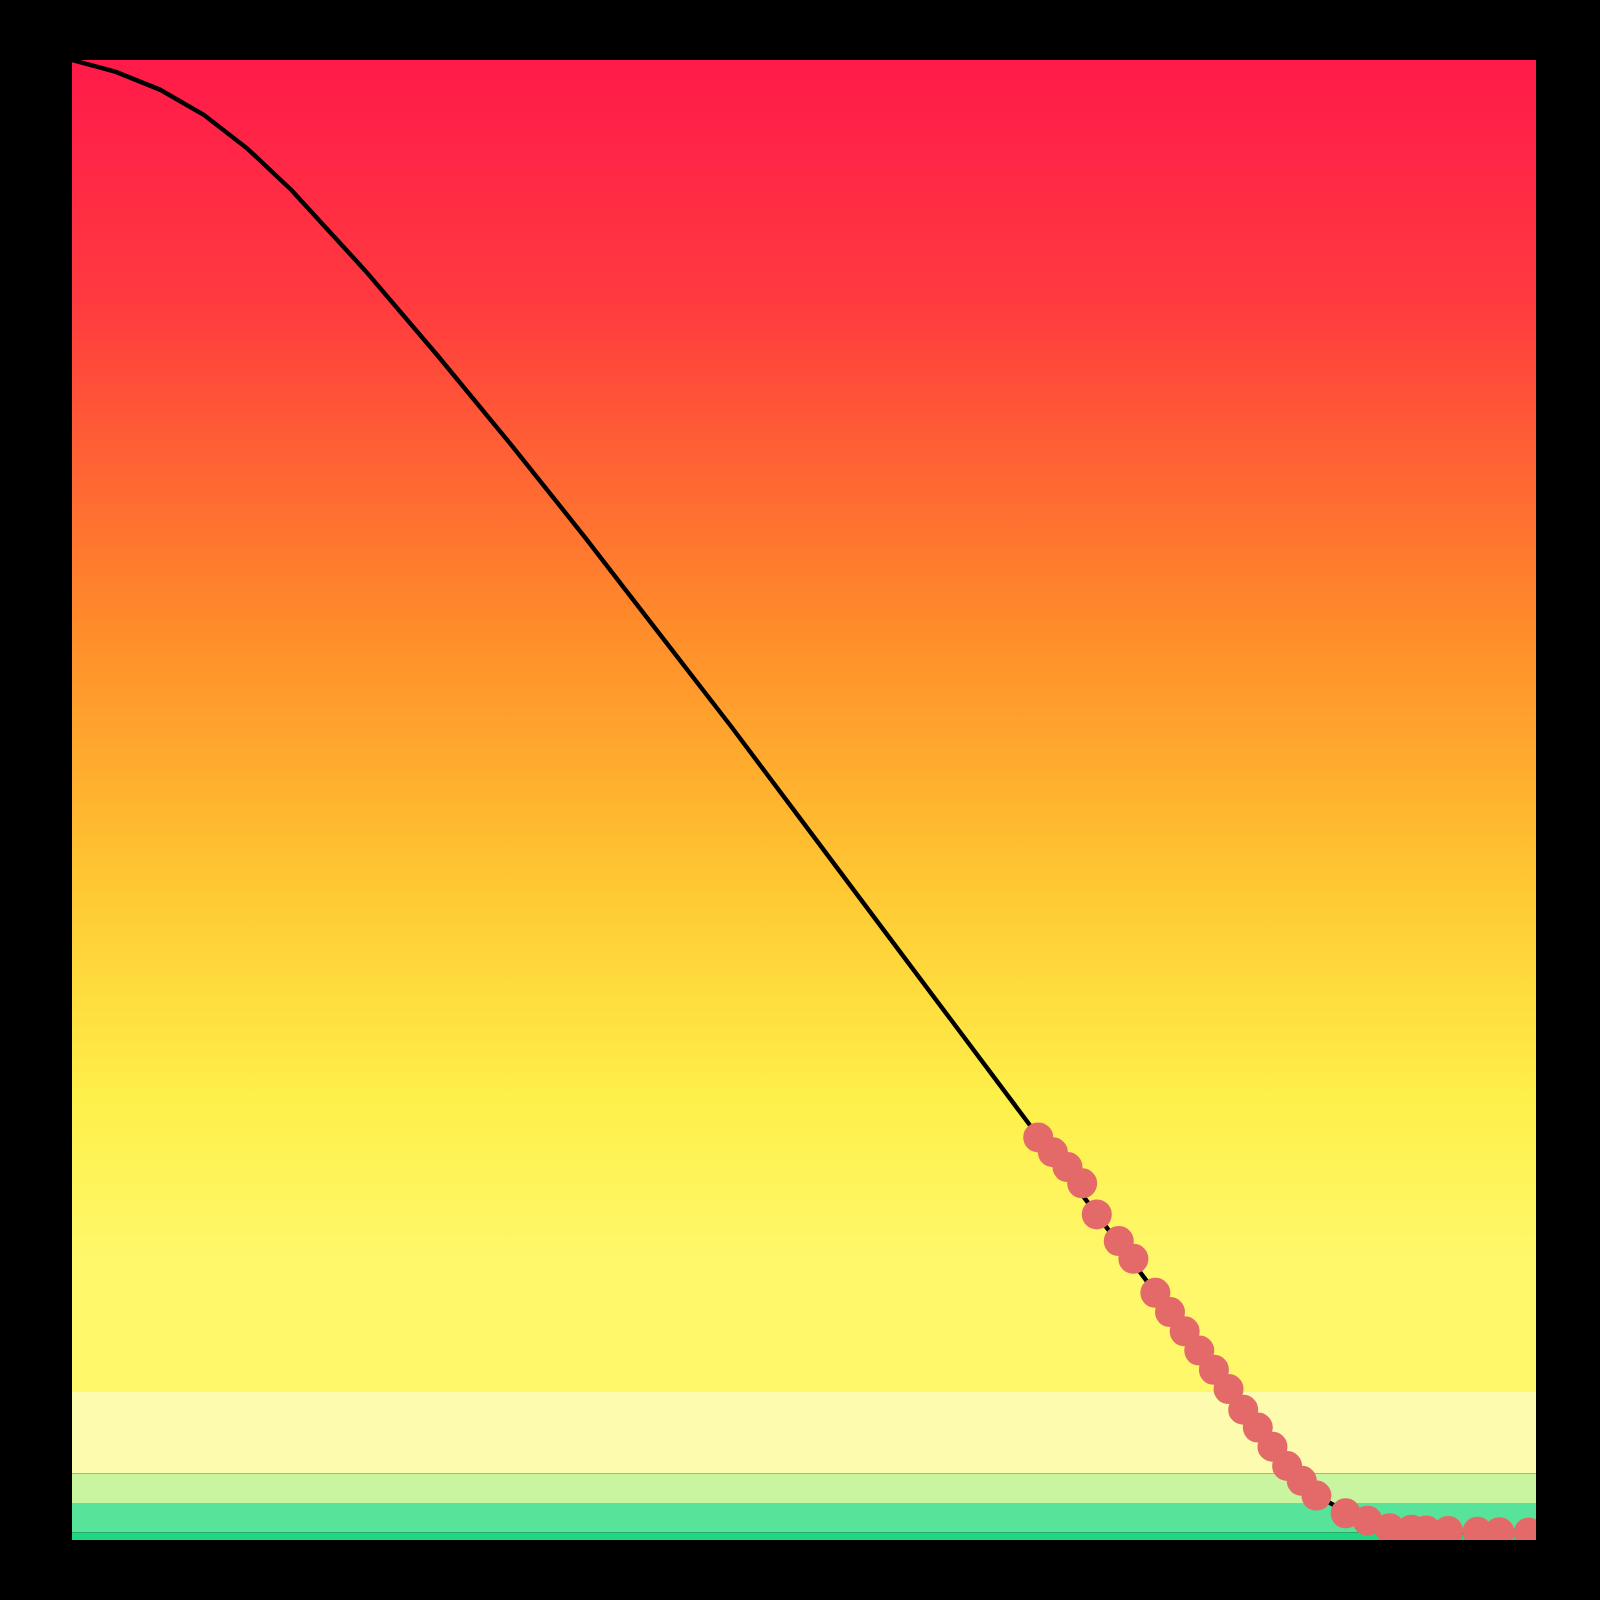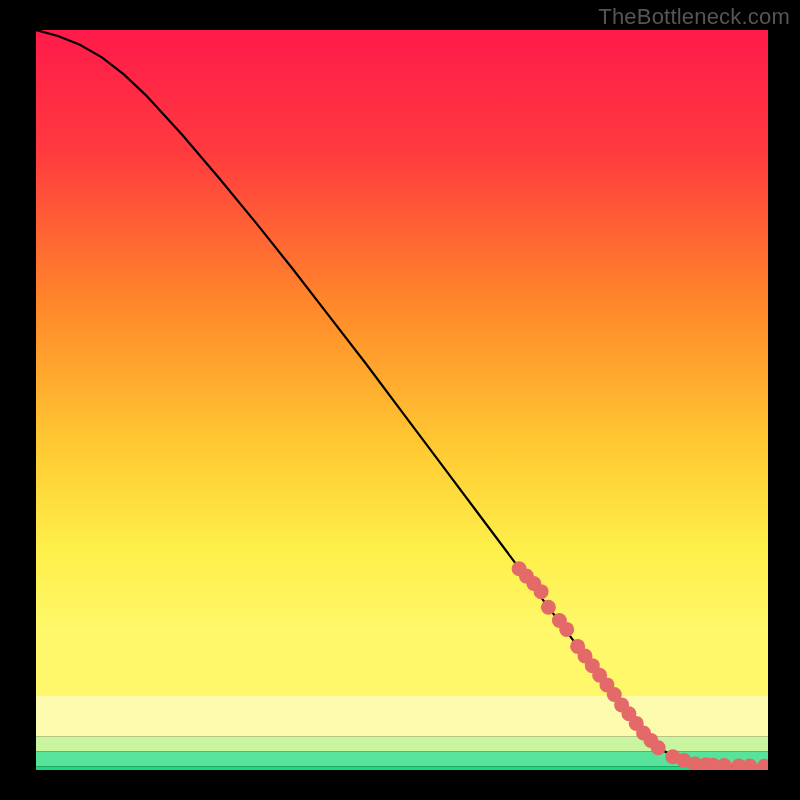--- a/index.html
+++ b/index.html
@@ -33,21 +33,20 @@
     top: 30px;
     width: 732px;
     height: 740px;
   }
   svg { display: block; }
 </style>
 </head>
 <body>
 
 <div class="stage">
-  <div class="watermark">TheBottleneck.com</div>
 
   <div class="plot">
     <svg id="chart-svg" width="732" height="740" viewBox="0 0 732 740">
       <defs>
         <linearGradient id="bg-grad" x1="0" y1="0" x2="0" y2="1">
             <stop offset="0%" stop-color="#ff1a4a"></stop>
             <stop offset="18%" stop-color="#ff3a3f"></stop>
             <stop offset="42%" stop-color="#ff8a2a"></stop>
             <stop offset="62%" stop-color="#ffc832"></stop>
             <stop offset="78%" stop-color="#fef04a"></stop>

